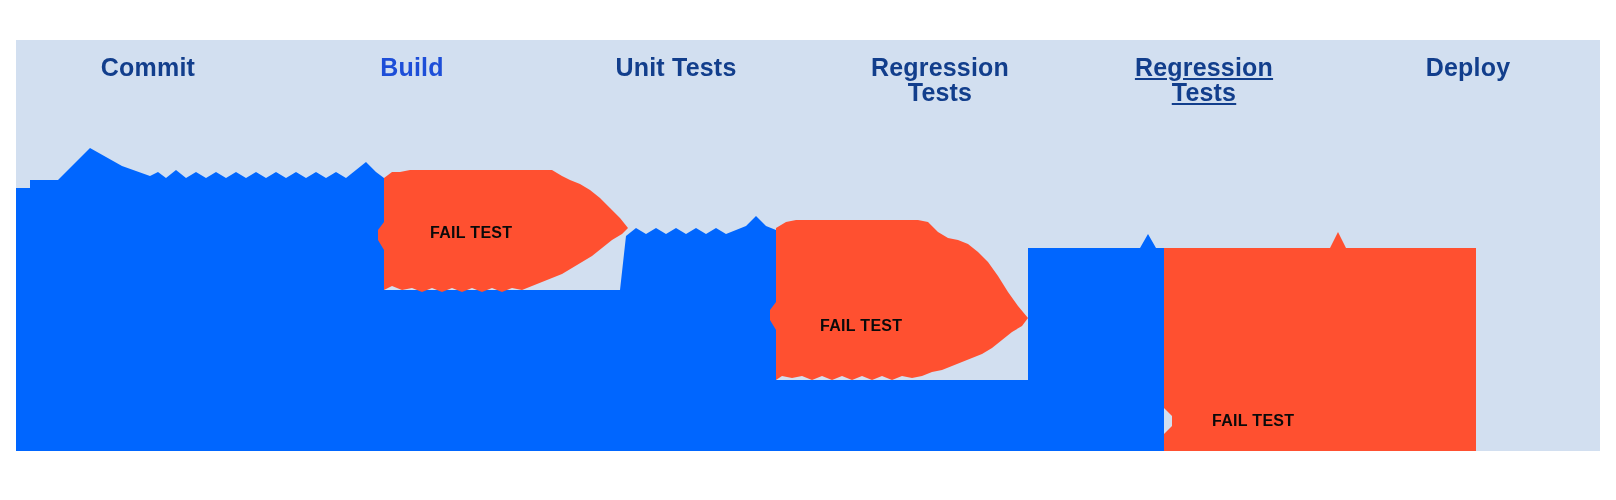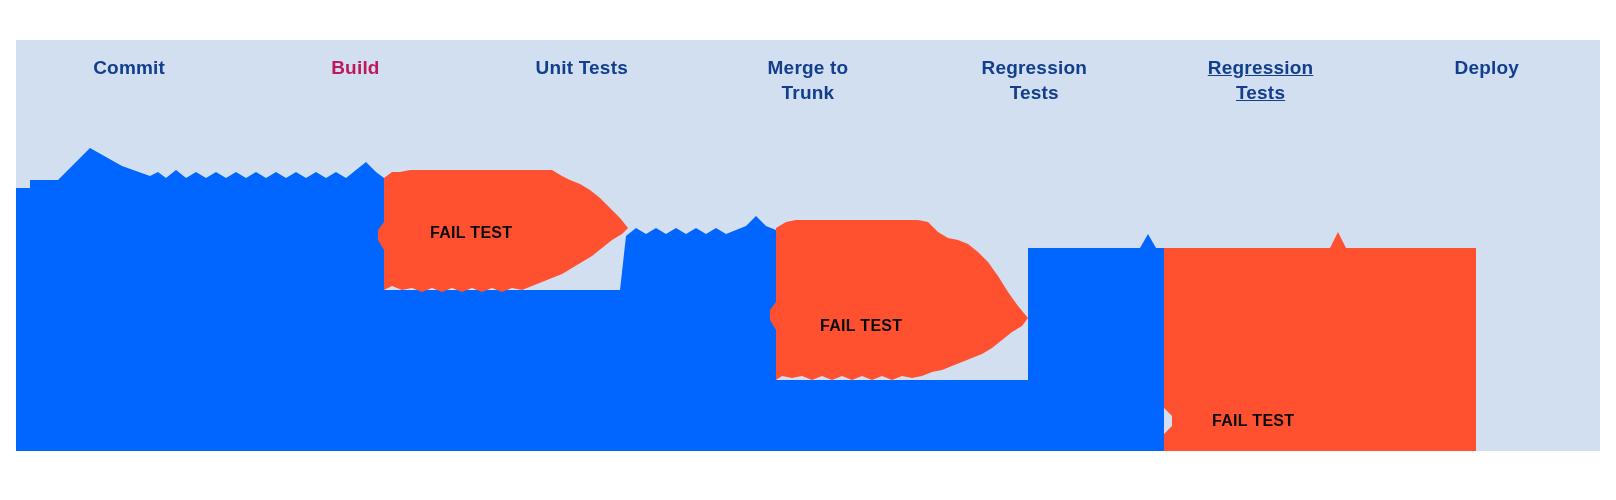--- a/index.html
+++ b/index.html
@@ -39,21 +39,21 @@
     flex-direction: row;
     align-items: flex-start;
     pointer-events: auto;
   }
   .stage-label {
     flex: 1 1 0;
     text-align: center;
     color: #123e8c;
     font-family: "Liberation Sans", sans-serif;
     font-weight: bold;
-    font-size: 19px;
+    font-size: 25px;
     line-height: 25px;
     letter-spacing: 0.2px;
     white-space: pre-line;
     user-select: none;
   }
   #chart-svg {
     position: absolute;
     left: 0;
     top: 0;
     width: 1616px;
@@ -95,24 +95,22 @@
 
       <text class="fail-label" x="430" y="238" fill="#0a0a0a">FAIL TEST</text>
       <text class="fail-label" x="820" y="331" fill="#0a0a0a">FAIL TEST</text>
       <text class="fail-label" x="1212" y="426" fill="#0a0a0a">FAIL TEST</text>
 
     </g>
   </svg>
 
   <div id="stage-labels">
     <div class="stage-label" style="color: rgb(18, 62, 140);">Commit</div>
-    <div class="stage-label" style="color: #be185d;">Build</div>
+    <div class="stage-label" style="color: #1d4ed8;">Build</div>
     <div class="stage-label" style="color: rgb(18, 62, 140);">Unit Tests</div>
-    <div class="stage-label" style="color: rgb(18, 62, 140);">Merge to
-Trunk</div>
     <div class="stage-label" style="color: rgb(18, 62, 140);">Regression
 Tests</div>
     <div class="stage-label" style="color: rgb(18, 62, 140); text-decoration: underline;">Regression
 Tests</div>
     <div class="stage-label" style="color: rgb(18, 62, 140);">Deploy</div>
   </div>
 
 </div>
 
 </body></html>

